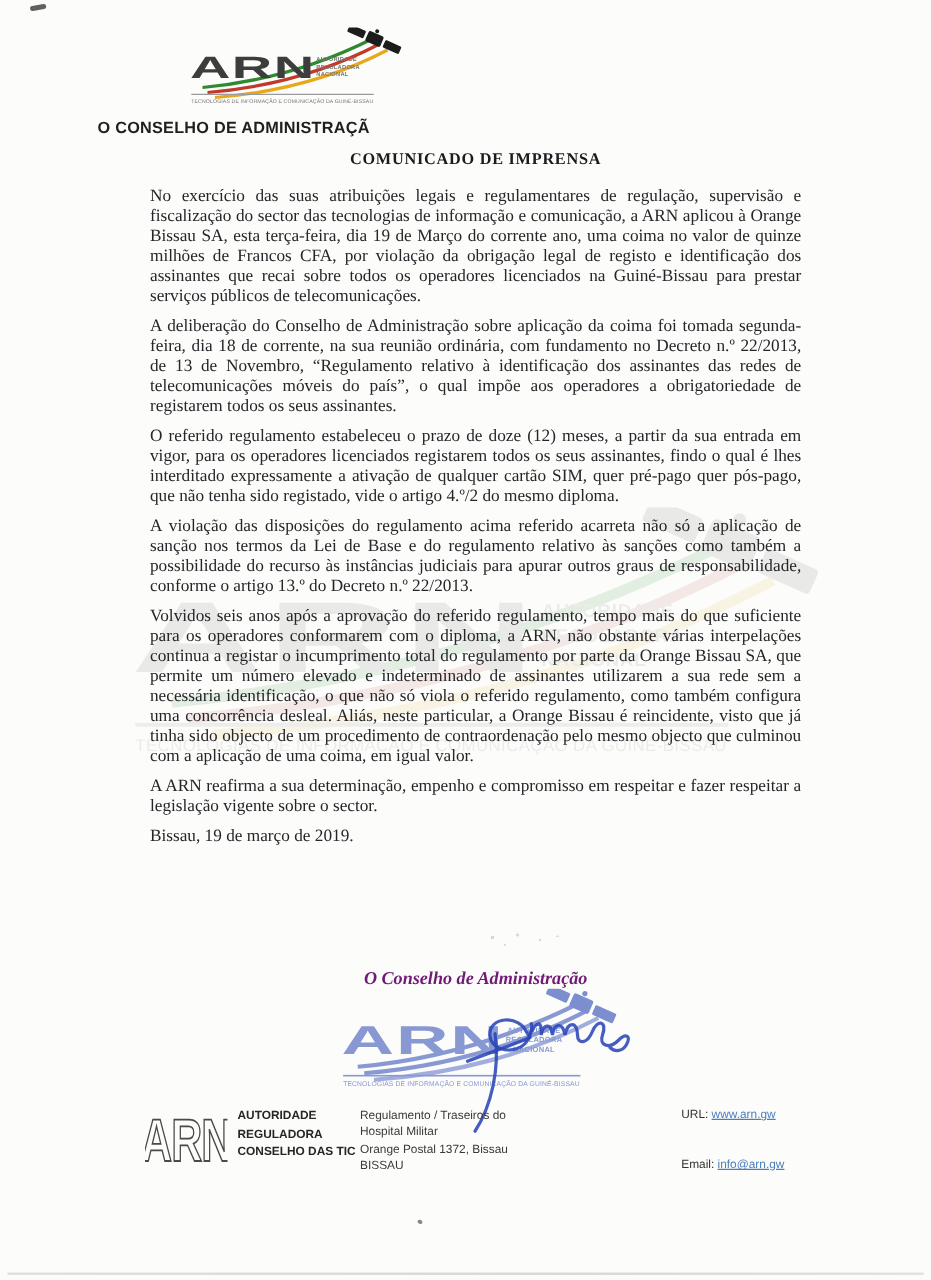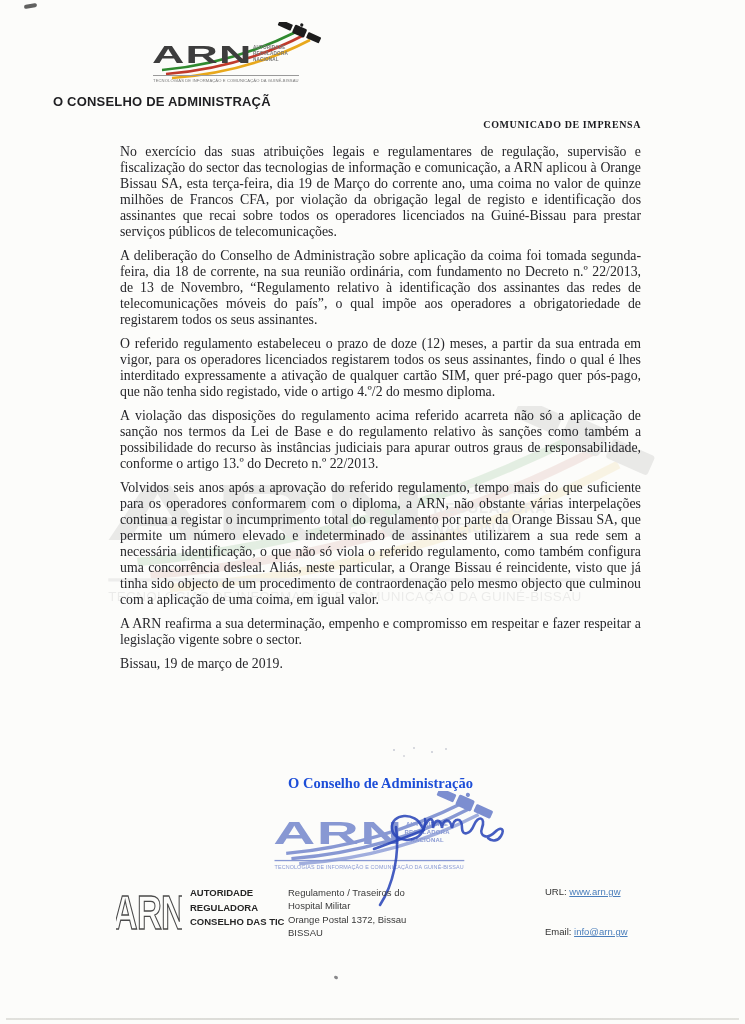--- a/index.html
+++ b/index.html
@@ -37,27 +37,27 @@
   .arn-swoosh{position:absolute;left:0;top:0;}
   .arn-swoosh .sw1{stroke:var(--g);}
   .arn-swoosh .sw2{stroke:var(--r);}
   .arn-swoosh .sw3{stroke:var(--y);}
   .arn-swoosh .sat{fill:var(--sat);}
 
   
   .letterhead{position:relative;height:88px;z-index:2;}
   .header-logo{position:absolute;left:148px;top:22px;}
   .department{
-    margin:6px 0 0 53px;position:relative;z-index:2;
+    margin:6px 0 0 78px;position:relative;z-index:2;
     font-family:"Liberation Sans",sans-serif;font-weight:bold;
     font-size:13px;color:#1f1f22;letter-spacing:.2px;
   }
   .doc-title{
-    margin:10px 104px 0 120px;text-align:right;position:relative;z-index:2;
-    font-size:10px;font-weight:bold;letter-spacing:.6px;color:#1b1b1f;
+    margin:10px 104px 0 120px;text-align:center;position:relative;z-index:2;
+    font-size:13px;font-weight:bold;letter-spacing:.6px;color:#1b1b1f;
   }
 
   
   .watermark{
     position:absolute;left:92px;top:406px;z-index:0;opacity:.17;pointer-events:none;
   }
   .watermark .arn-logo{
     transform:scale(3.25);transform-origin:top left;
     --ink:#8f8f8f;--tiny:#9d9d9d;--line:#aaaaaa;
     --g:#6fae6f;--r:#cc8d80;--y:#e9c878;--sat:#8f8f8f;
@@ -66,21 +66,21 @@
   
   .content{
     position:relative;z-index:1;margin:14px 104px 0 120px;
     font-size:13.8px;line-height:16px;text-align:justify;
   }
   .content p{margin:0 0 8px 0;}
   .content p.date-line{margin:7px 0 0 0;text-align:left;}
 
   
   .sign-block{position:absolute;left:120px;top:775px;width:521px;z-index:2;text-align:center;}
-  .council{font-weight:bold;font-size:14.5px;color:#1d4ed8;}
+  .council{font-weight:bold;font-size:14.5px;color:#701a75;font-style:italic;}
   .sign-name{margin-top:16px;font-size:16px;color:#2e2e34;position:relative;z-index:2;}
   .sign-title{margin-top:13px;font-size:17px;letter-spacing:.6px;color:#2a2a30;transform:translateX(-14px);}
   .stamp{position:absolute;left:148px;top:16px;z-index:1;opacity:.72;mix-blend-mode:multiply;}
   .stamp .arn-logo{
     transform:scale(1.3);transform-origin:top left;
     --ink:#5b72c4;--tiny:#5b72c4;--line:#5b72c4;
     --g:#5b72c4;--r:#5b72c4;--y:#7e90d2;--sat:#4a63c0;
   }
   .signature-ink{position:absolute;left:210px;top:22px;z-index:3;}
   .signature-ink path{fill:none;stroke:#2b47b8;stroke-width:2.6;stroke-linecap:round;opacity:.88;}

